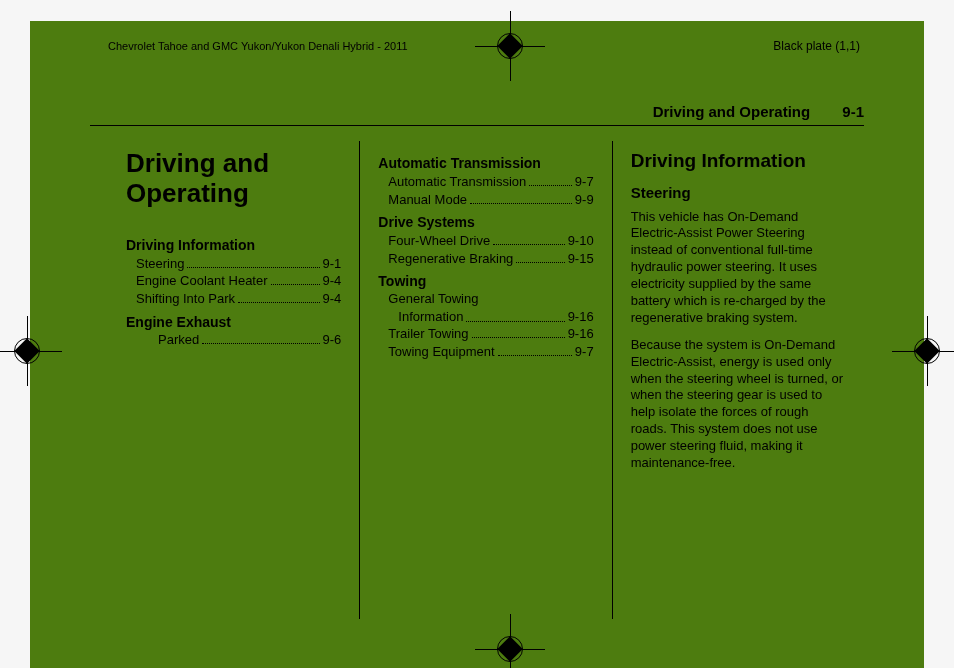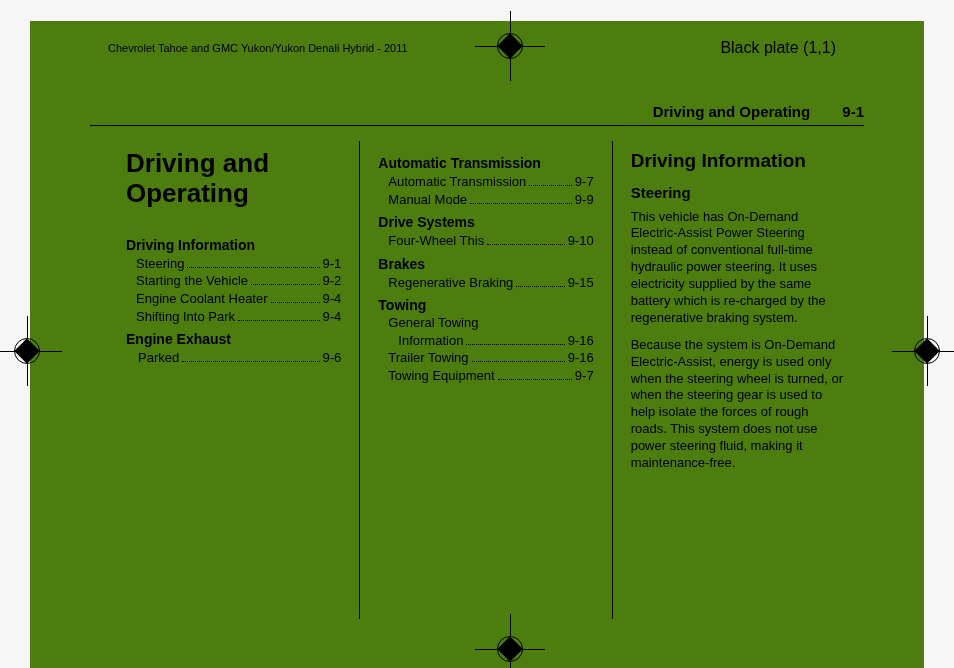--- a/index.html
+++ b/index.html
@@ -1,21 +1,21 @@
 <!DOCTYPE html>
 <html><head>
 <meta charset="utf-8">
 <style>
   * { box-sizing: border-box; margin: 0; padding: 0; }
   html, body { width: 954px; height: 668px; background: #fff; font-family: Arial, Helvetica, sans-serif; color: #000; }
   .page { position: relative; width: 954px; height: 668px; background: #f6f6f6; }
   .sheet { position: absolute; left: 30px; top: 21px; width: 894px; height: 658px; background: #4d7c0f; }
   .hdr { position: absolute; top: 18px; left: 0; right: 0; display: flex; align-items: center; }
   .hdr-left { font-size: 11px; margin-left: 78px; }
-  .hdr-right { font-size: 16px; margin-left: auto; margin-right: 88px; }
+  .hdr-right { font-size: 12px; margin-left: auto; margin-right: 64px; }
   .regmark-h { position: absolute; width: 70px; height: 70px; }
   .regmark-h .hline { position:absolute; top:50%; left:0; right:0; border-top:1px solid #000; }
   .regmark-h .vline { position:absolute; left:50%; top:0; bottom:0; border-left:1px solid #000; }
   .regmark-h .circ { position:absolute; left:50%; top:50%; width:26px; height:26px; margin-left:-13px; margin-top:-13px; border:1px solid #000; border-radius:50%; }
   .regmark-h .diam { position:absolute; left:50%; top:50%; width:18px; height:18px; margin-left:-9px; margin-top:-9px; background:#000; transform:rotate(45deg);}
   .regmark-top  { top: -10px; left: 445px; }
   .regmark-bot  { bottom: -5px; left: 445px; }
   .regmark-left { top: 295px; left: -38px; }
   .regmark-right{ top: 295px; right: -38px; }
   .running-head { position:absolute; top: 82px; right: 60px; font-weight:bold; font-size:15px; }
@@ -82,36 +82,31 @@
       <div class="col">
         <div class="chapter-title">Driving and Operating</div>
         <div>
             <div class="sec-title">Driving Information</div>
             <div class="entry">
               <span class="lbl">Steering</span>
               <span class="dots"></span>
               <span class="pg">9-1</span>
             </div>
             <div class="entry">
-              <span class="lbl">Starting the Vehicle</span>
-              <span class="dots"></span>
-              <span class="pg">9-2</span>
-            </div>
-            <div class="entry">
               <span class="lbl">Engine Coolant Heater</span>
               <span class="dots"></span>
               <span class="pg">9-4</span>
             </div>
             <div class="entry">
               <span class="lbl">Shifting Into Park</span>
               <span class="dots"></span>
               <span class="pg">9-4</span>
             </div>
             <div class="sec-title">Engine Exhaust</div>
-            <div class="entry" style="margin-left: 12px; text-align: right;">
+            <div class="entry" style="margin-left: 32px; text-align: right;">
               <span class="lbl">Parked</span>
               <span class="dots"></span>
               <span class="pg">9-6</span>
             </div>
           </div>
       </div>
 
       <div class="col">
         <div>
             <div class="sec-title">Automatic Transmission</div>
@@ -120,25 +115,24 @@
               <span class="dots"></span>
               <span class="pg">9-7</span>
             </div>
             <div class="entry">
               <span class="lbl">Manual Mode</span>
               <span class="dots"></span>
               <span class="pg">9-9</span>
             </div>
             <div class="sec-title">Drive Systems</div>
             <div class="entry">
-              <span class="lbl">Four-Wheel This</span>
+              <span class="lbl">Four-Wheel Drive</span>
               <span class="dots"></span>
               <span class="pg">9-10</span>
             </div>
-            <div class="sec-title">Brakes</div>
             <div class="entry">
               <span class="lbl">Regenerative Braking</span>
               <span class="dots"></span>
               <span class="pg">9-15</span>
             </div>
             <div class="sec-title">Towing</div>
             <div class="wrap-entry">General Towing</div>
             <div class="entry" style="margin-left: 20px; align-items: center;">
               <span class="lbl">Information</span>
               <span class="dots"></span>

